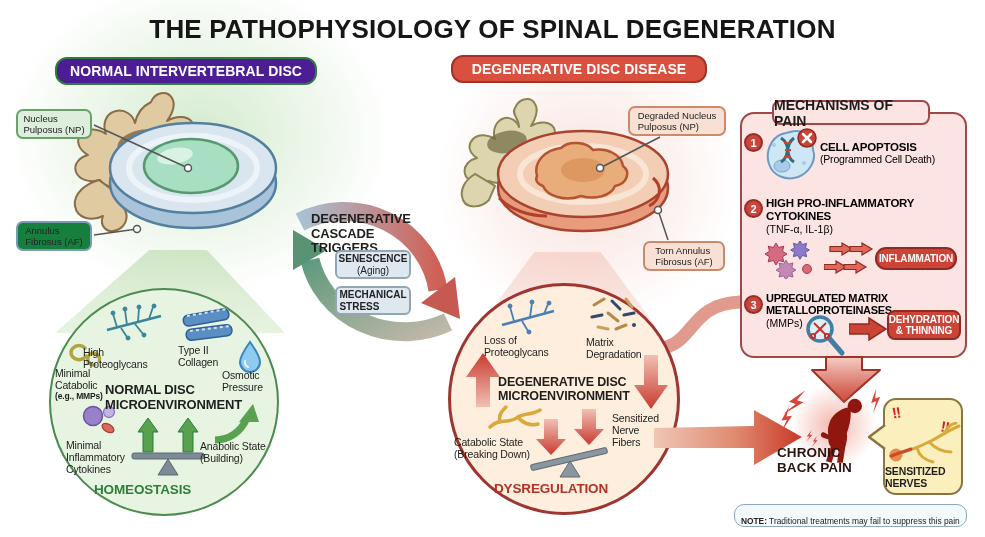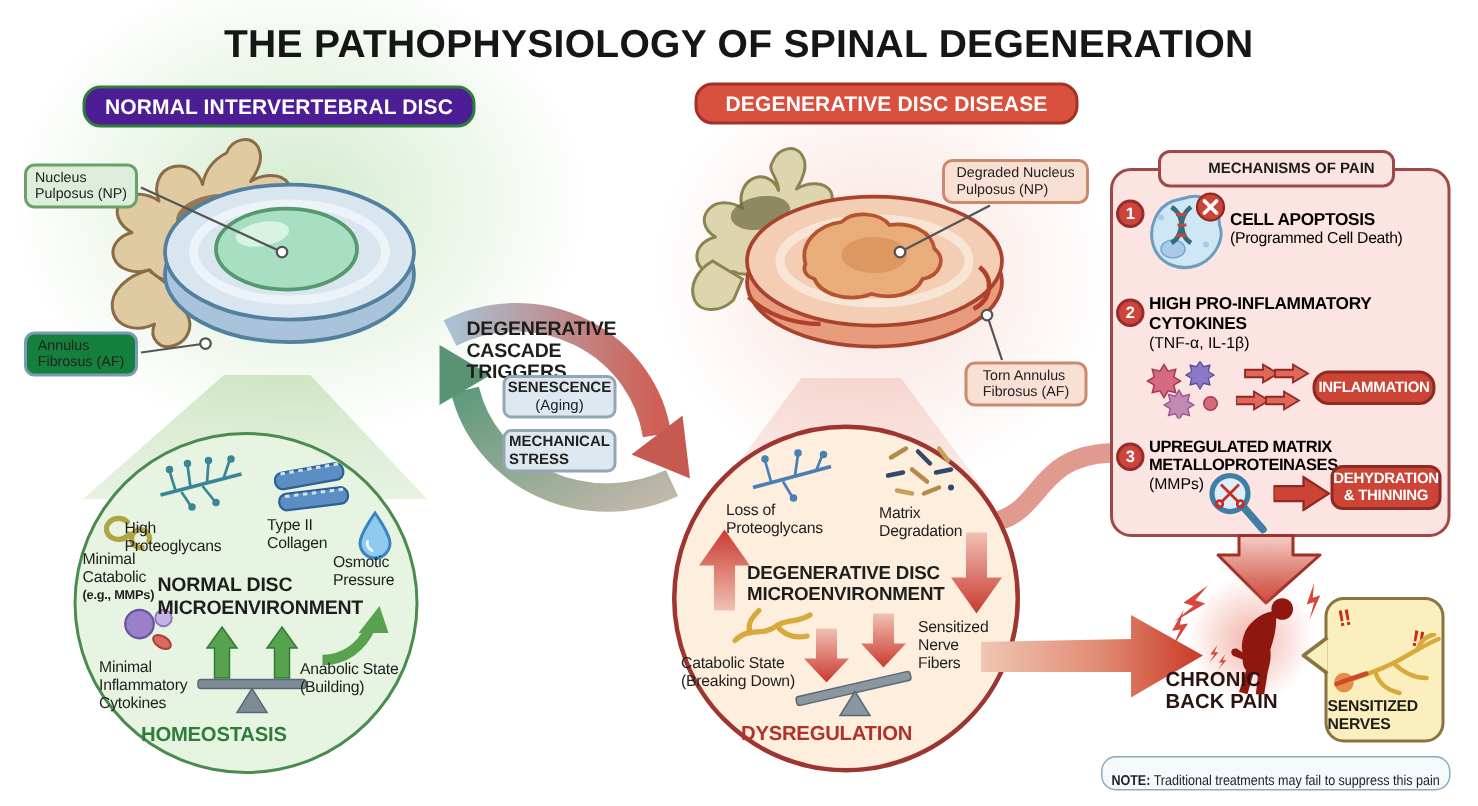--- a/index.html
+++ b/index.html
@@ -17,21 +17,21 @@
              font-size:9.5px;line-height:1.18;white-space:pre-line;color:#222;box-sizing:border-box;}
   .lbl-green{background:#ddeedd;border:2px solid #6aa06a;}
   .lbl-blue{background:#15803d;border:2px solid #7a99b5;}
   .lbl-pink{background:#f9e0d4;border:2px solid #cc8a6d;}
   .lbl-gray{background:#dde8f0;border:2px solid #93a6b4;border-radius:6px;font-size:10px;}
   .circle{border-radius:50%;box-sizing:border-box;}
   .circle-green{background:#e7f4e2;border:2.5px solid #4c8b4f;}
   .circle-peach{background:#fdeedd;border:3px solid #9e3530;}
   .panel{background:#fce4e2;border:2.5px solid #a04848;border-radius:14px;box-sizing:border-box;}
   .panel-title{background:#fce4e2;border:2.5px solid #a04848;border-radius:8px;display:flex;align-items:center;
-               justify-content:center;font-weight:bold;font-size:10px;color:#1c1c1c;box-sizing:border-box;padding-left:20px;}
+               justify-content:center;font-weight:bold;font-size:14px;color:#1c1c1c;box-sizing:border-box;}
   .badge{width:19px;height:19px;border-radius:50%;background:#cc453c;border:2px solid #962e28;color:#fff;
          font-weight:bold;font-size:11px;display:flex;align-items:center;justify-content:center;box-sizing:border-box;}
   .btn-red{background:#cc4436;border:2px solid #8e2a24;color:#fff;font-weight:bold;display:flex;align-items:center;
            justify-content:center;text-align:center;white-space:pre-line;line-height:1.15;box-sizing:border-box;letter-spacing:-.2px;}
   .note{background:#f4f9fc;border:1.5px solid #8fa8bc;border-radius:10px;display:flex;align-items:flex-end;
         justify-content:center;box-sizing:border-box;overflow:hidden;}
   .note-inner{font-size:9.5px;color:#222;white-space:nowrap;transform:scaleX(.88);transform-origin:center;}
   .glowL{background:radial-gradient(ellipse at 50% 45%, rgba(189,224,180,.65), rgba(189,224,180,0) 68%);}
   .glowR{background:radial-gradient(ellipse at 50% 45%, rgba(243,203,195,.6), rgba(243,203,195,0) 68%);}
   .beamL{background:linear-gradient(rgba(176,214,158,.55), rgba(176,214,158,.30));clip-path:polygon(41% 0,66% 0,100% 100%,0 100%);}
@@ -43,21 +43,21 @@
 <body>
 
 <div id="stage">
 
   <div class="abs glowL" style="left:0;top:48;width:400px;height:300px"></div>
   <div class="abs glowR" style="left:430px;top:58px;width:315px;height:275px"></div>
 
   <div class="abs title" style="left:0;top:14px">THE PATHOPHYSIOLOGY OF SPINAL DEGENERATION</div>
 
   <div class="abs banner banner-green" style="left:55px;top:57px;width:262px;height:28px">NORMAL INTERVERTEBRAL DISC</div>
-  <div class="abs banner banner-red" style="left:463px;top:55px;width:256px;height:28px">DEGENERATIVE DISC DISEASE</div>
+  <div class="abs banner banner-red" style="left:451px;top:55px;width:256px;height:28px">DEGENERATIVE DISC DISEASE</div>
 
   <div class="abs beamL" style="left:55px;top:250px;width:230px;height:83px"></div>
   <div class="abs beamR" style="left:470px;top:252px;width:195px;height:76px"></div>
 
   <svg class="abs" style="left:280px;top:140px" width="230" height="235" viewBox="0 0 230 235">
     <defs>
       <linearGradient id="cycTop" x1="0" y1="0" x2="1" y2="0">
         <stop offset="0" stop-color="#a9c2d3"></stop>
           <stop offset="1" stop-color="#cf6055"></stop>
       </linearGradient>

